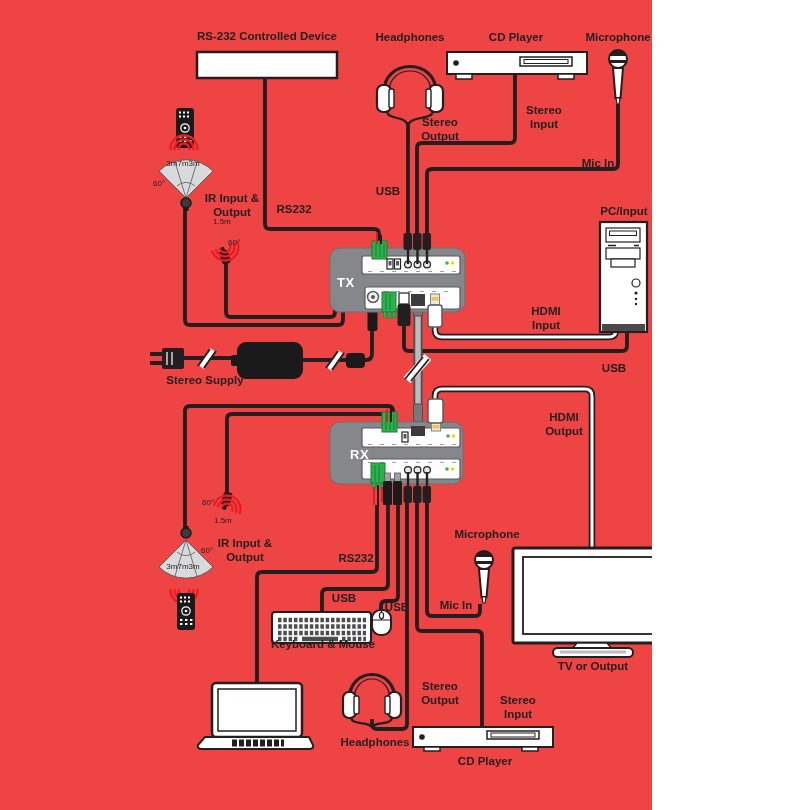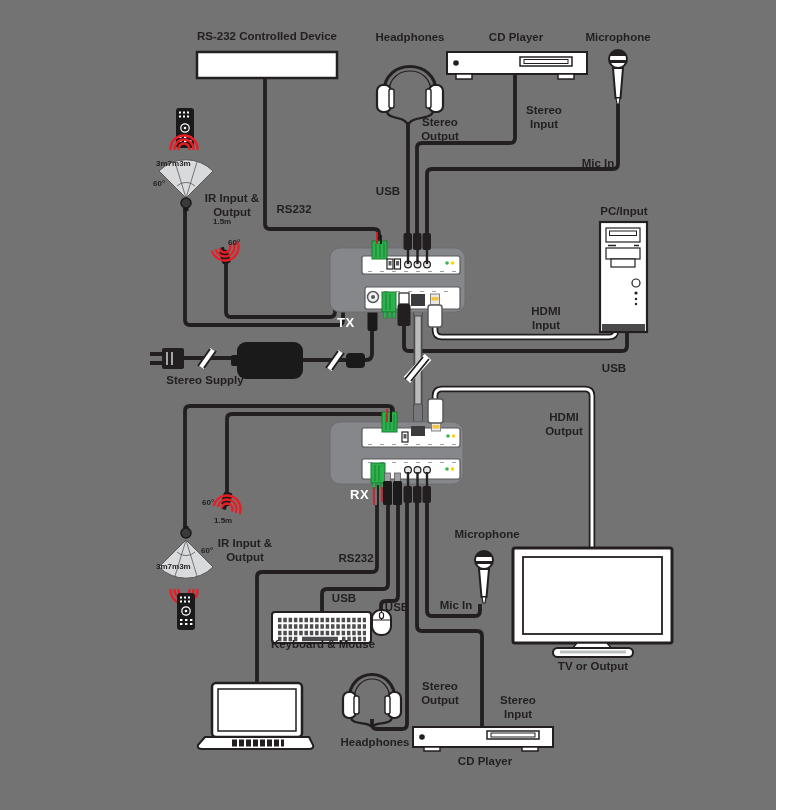--- a/index.html
+++ b/index.html
@@ -1,24 +1,24 @@
 <!DOCTYPE html>
 <html><head>
 <meta charset="utf-8">
 <style>
   html,body{margin:0;padding:0;background:#fff;}
-  #canvas{position:relative;width:776px;height:810px;background:#737373;overflow:hidden;
+  #canvas{position:relative;width:652px;height:810px;background:#ef4444;overflow:hidden;
           font-family:"Liberation Sans",sans-serif;}
   #diagram-svg{position:absolute;left:0;top:0;}
   .lbl{position:absolute;font-weight:bold;font-size:11.5px;color:#231f20;text-align:center;
        white-space:pre-line;line-height:1.25;}
-  .sm{font-size:8px;font-weight:bold;color:#231f20;position:absolute;white-space:nowrap;}
-  .flexr{position:absolute;display:flex;justify-content:flex-start;font-size:8px;
-         font-weight:bold;color:#231f20;}
-  .devlbl{position:absolute;color:#fff;font-weight:bold;font-size:13px;letter-spacing:.5px;margin-top:40px;}
+  .sm{font-size:8px;font-weight:normal;color:#231f20;position:absolute;white-space:nowrap;}
+  .flexr{position:absolute;display:flex;justify-content:center;font-size:8px;
+         font-weight:normal;color:#231f20;}
+  .devlbl{position:absolute;color:#fff;font-weight:bold;font-size:13px;letter-spacing:.5px;}
 </style>
 </head>
 <body>
 
 <div id="canvas">
 <svg id="diagram-svg" width="810" height="810" viewBox="0 0 810 810">
 
   <g fill="none" stroke="#231f20" stroke-width="3.8">
 
     <path d="M265,78 L265,224 Q265,229 270,229 L374,229 Q379,229 379,234 L379,242"></path>

